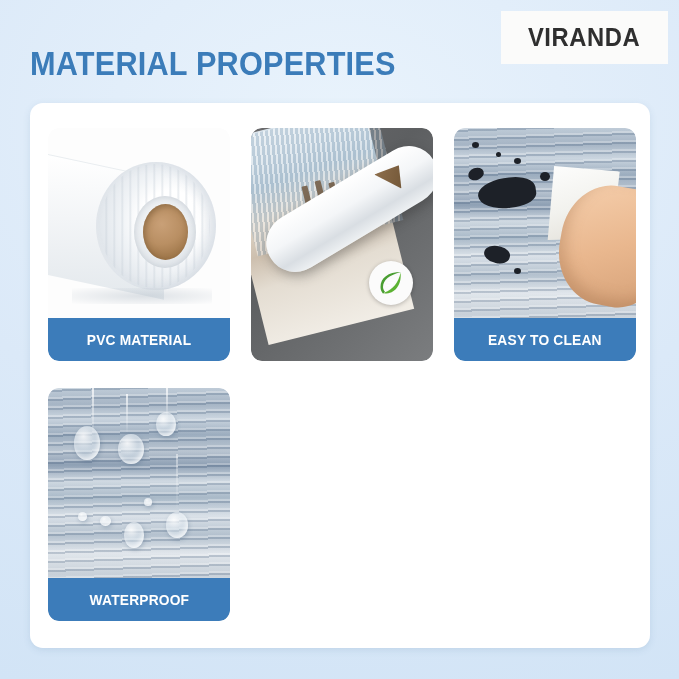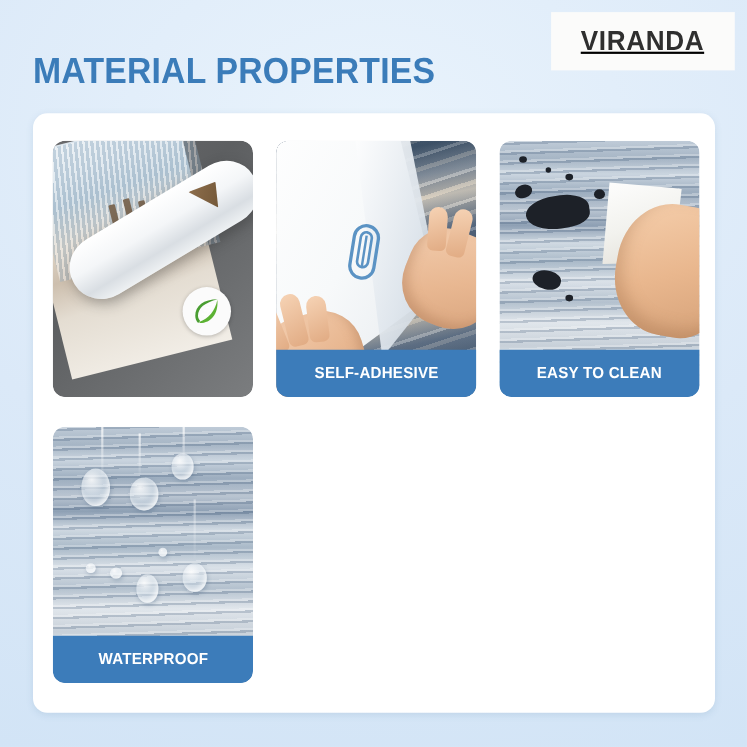--- a/index.html
+++ b/index.html
@@ -46,21 +46,20 @@
   #brand-box {
     position: absolute;
     left: 501px;
     top: 11px;
     width: 167px;
     height: 53px;
     background: #fbfbfa;
     display: flex;
     align-items: center;
     justify-content: center;
-    text-decoration: underline;
   }
   #brand-name {
     font-size: 25px;
     font-weight: bold;
     letter-spacing: 0.6px;
     color: #2f2f2f;
     font-family: "Liberation Sans Narrow", "Liberation Sans", sans-serif;
     transform: scaleX(0.95);
   }
 
@@ -460,20 +459,35 @@
   <div id="header">
     <div id="page-title">MATERIAL PROPERTIES</div>
     <div id="brand-box">
       <span id="brand-name">VIRANDA</span>
     </div>
   </div>
 
   <div id="card">
     <div id="grid">
 
+      <div class="feature">
+        <div class="photo bg-white">
+          <div class="roll-wrap">
+            <div class="roll-sheet"></div>
+            <div class="roll-body"></div>
+            <div class="roll-rings"></div>
+            <div class="roll-core-outer"></div>
+            <div class="roll-core-inner"></div>
+            <div class="roll-shadow"></div>
+          </div>
+        </div>
+        <div class="label-bar">
+          <span class="label-text">PVC MATERIAL</span>
+        </div>
+      </div>
 
       <div class="feature">
         <div class="photo bg-grey">
           <div class="print-sheet"></div>
           <div class="print-stripes"></div>
           <div class="print-posts">
             <i></i>
               <i></i>
               <i></i>
           </div>
@@ -488,45 +502,20 @@
                 <path d="M21.4 9.4 16.6 8.6"></path>
                 <path d="M19.6 12.2 14.2 11.4"></path>
                 <path d="M17.6 15.0 12.0 14.4"></path>
                 <path d="M15.6 17.8 10.4 17.4"></path>
               </g>
             </svg>
           </div>
         </div>
       </div>
 
-      <div class="feature">
-        <div class="photo">
-          <div class="marble-bg"></div>
-          <div class="marble-veins"></div>
-          <div class="peel-sheet"></div>
-          <div class="peel-fold"></div>
-          <svg class="clip-icon" viewBox="0 0 28 54" aria-hidden="true">
-            <rect x="3" y="3" width="22" height="48" rx="11" fill="none" stroke="#5b93c4" stroke-width="3"></rect>
-            <rect x="9" y="9" width="10" height="32" rx="5" fill="none" stroke="#5b93c4" stroke-width="2.4"></rect>
-            <path d="M14 12 v28" stroke="#5b93c4" stroke-width="2.2" fill="none"></path>
-          </svg>
-          <div class="hand hand-left">
-            <div class="finger" style="left:8px;  top:-16px; width:18px; height:44px; transform:rotate(-6deg);"></div>
-            <div class="finger" style="left:29px; top:-22px; width:18px; height:48px; transform:rotate(2deg);"></div>
-            <div class="finger" style="left:50px; top:-14px; width:18px; height:42px; transform:rotate(9deg);"></div>
-          </div>
-          <div class="hand hand-right">
-            <div class="finger" style="left:6px;  top:-14px; width:17px; height:40px; transform:rotate(-18deg);"></div>
-            <div class="finger" style="left:26px; top:-20px; width:17px; height:44px; transform:rotate(-8deg);"></div>
-          </div>
-        </div>
-        <div class="label-bar">
-          <span class="label-text">SELF-ADHESIVE</span>
-        </div>
-      </div>
 
       <div class="feature">
         <div class="photo">
           <div class="wood-bg"></div>
           <div class="wood-lines"></div>
           <div class="stain" style="left:24px; top:50px; width:58px; height:30px; border-radius:50% 45% 40% 55%; transform:rotate(-8deg);"></div>
           <div class="stain" style="left:14px; top:40px; width:16px; height:12px; transform:rotate(-20deg);"></div>
           <div class="stain" style="left:30px; top:118px;width:26px; height:17px; border-radius:55% 45% 50% 50%; transform:rotate(14deg);"></div>
           <div class="stain" style="left:18px; top:14px; width:7px;  height:6px;"></div>
           <div class="stain" style="left:42px; top:24px; width:5px;  height:5px;"></div>

